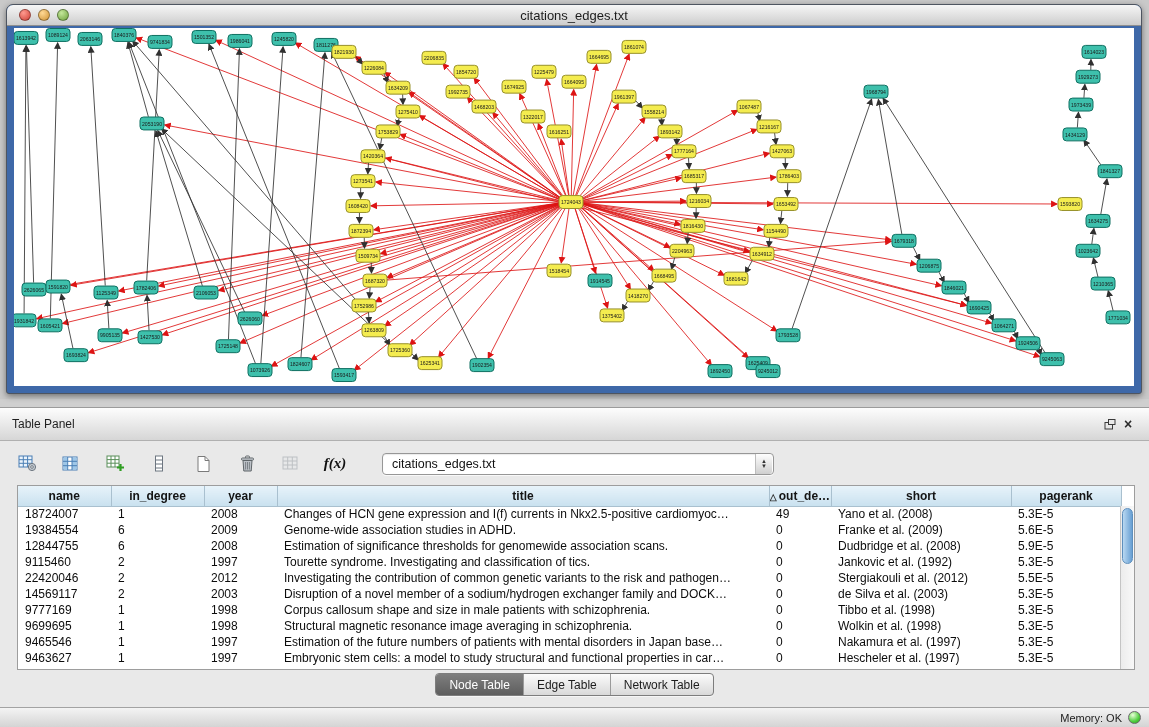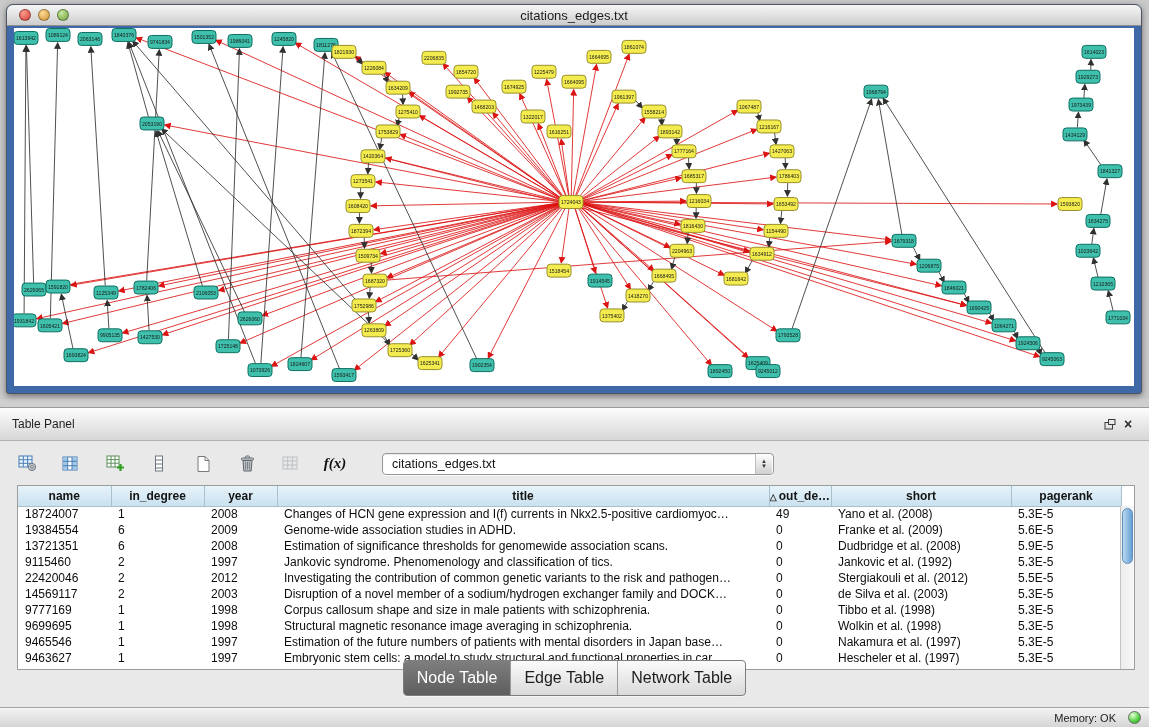--- a/index.html
+++ b/index.html
@@ -49,27 +49,27 @@
   table.data td{height:16px;padding:0 3px 0 7px;white-space:nowrap;overflow:hidden;text-overflow:ellipsis;color:#0c0c0c}
   .sort{font-size:9px;color:#333;margin-right:2px}
   .vscroll{position:absolute;right:0;top:20px;bottom:0;width:14px;border-left:1px solid #c4c4c4;
     background:linear-gradient(90deg,#ececec,#f8f8f8)}
   .vthumb{position:absolute;left:1px;top:2px;width:11px;height:56px;border-radius:6px;
     background:linear-gradient(90deg,#b9d8f1,#679fd3);border:1px solid #5d8fbd}
 
   .seg-wrap{position:absolute;left:0;right:0;bottom:11px;display:flex;justify-content:center}
   .seg{display:inline-flex;border:1px solid #7d7d7d;border-radius:4px;overflow:hidden;
     background:linear-gradient(#fbfbfb,#d9d9d9);box-shadow:0 1px 0 rgba(255,255,255,.6)}
-  .seg button{font-size:16px;height:34px;padding:0 13px;border:none;background:transparent;border-left:1px solid #9a9a9a;color:#1d1d1d}
+  .seg button{font-size:12px;height:21px;padding:0 13px;border:none;background:transparent;border-left:1px solid #9a9a9a;color:#1d1d1d}
   .seg button:first-child{border-left:none}
   .seg button.sel{background:linear-gradient(#7e7e7e,#5e5e5e);color:#fff}
 
   
   .statusbar{position:absolute;left:0;bottom:0;width:1149px;height:20px;background:linear-gradient(#f4f4f4,#d4d4d4);
-    border-top:1px solid #a3a3a3;display:flex;align-items:center;justify-content:flex-end;gap:12px;padding-right:8px;
+    border-top:1px solid #a3a3a3;display:flex;align-items:center;justify-content:flex-end;gap:6px;padding-right:8px;
     font-size:11px;color:#222}
   .mem-ball{width:13px;height:13px;border-radius:50%;border:1px solid #6a6a6a;
     background:radial-gradient(circle at 35% 28%,#eaffd9,#4fce3e 60%,#2e9d21)}
 </style>
 </head>
 <body>
 
 <div class="desktop">
   <div class="net-window">
     <div class="titlebar">
@@ -746,33 +746,33 @@
           <tr>
             <td>19384554</td>
             <td>6</td>
             <td>2009</td>
             <td>Genome-wide association studies in ADHD.</td>
             <td>0</td>
             <td>Franke et al. (2009)</td>
             <td>5.6E-5</td>
           </tr>
           <tr>
-            <td>13721351</td>
+            <td>12844755</td>
             <td>6</td>
             <td>2008</td>
             <td>Estimation of significance thresholds for genomewide association scans.</td>
             <td>0</td>
             <td>Dudbridge et al. (2008)</td>
             <td>5.9E-5</td>
           </tr>
           <tr>
             <td>9115460</td>
             <td>2</td>
             <td>1997</td>
-            <td>Jankovic syndrome. Phenomenology and classification of tics.</td>
+            <td>Tourette syndrome. Investigating and classification of tics.</td>
             <td>0</td>
             <td>Jankovic et al. (1992)</td>
             <td>5.3E-5</td>
           </tr>
           <tr>
             <td>22420046</td>
             <td>2</td>
             <td>2012</td>
             <td>Investigating the contribution of common genetic variants to the risk and pathogen…</td>
             <td>0</td>

